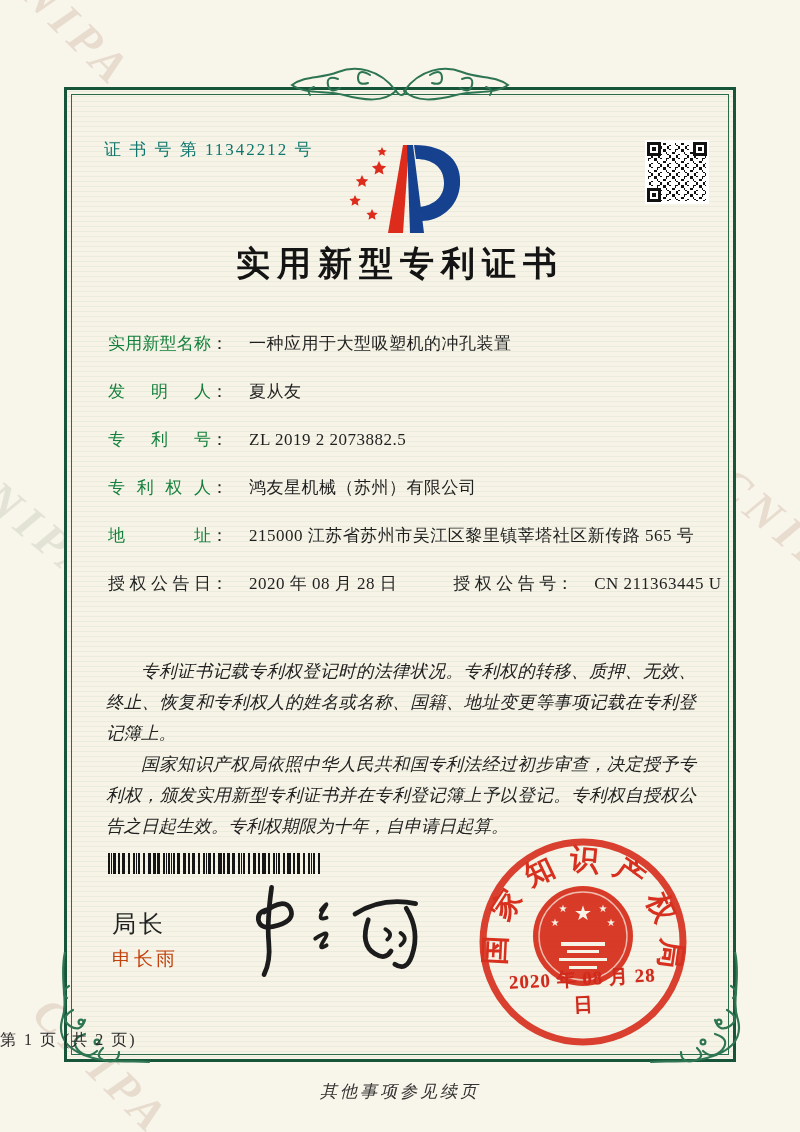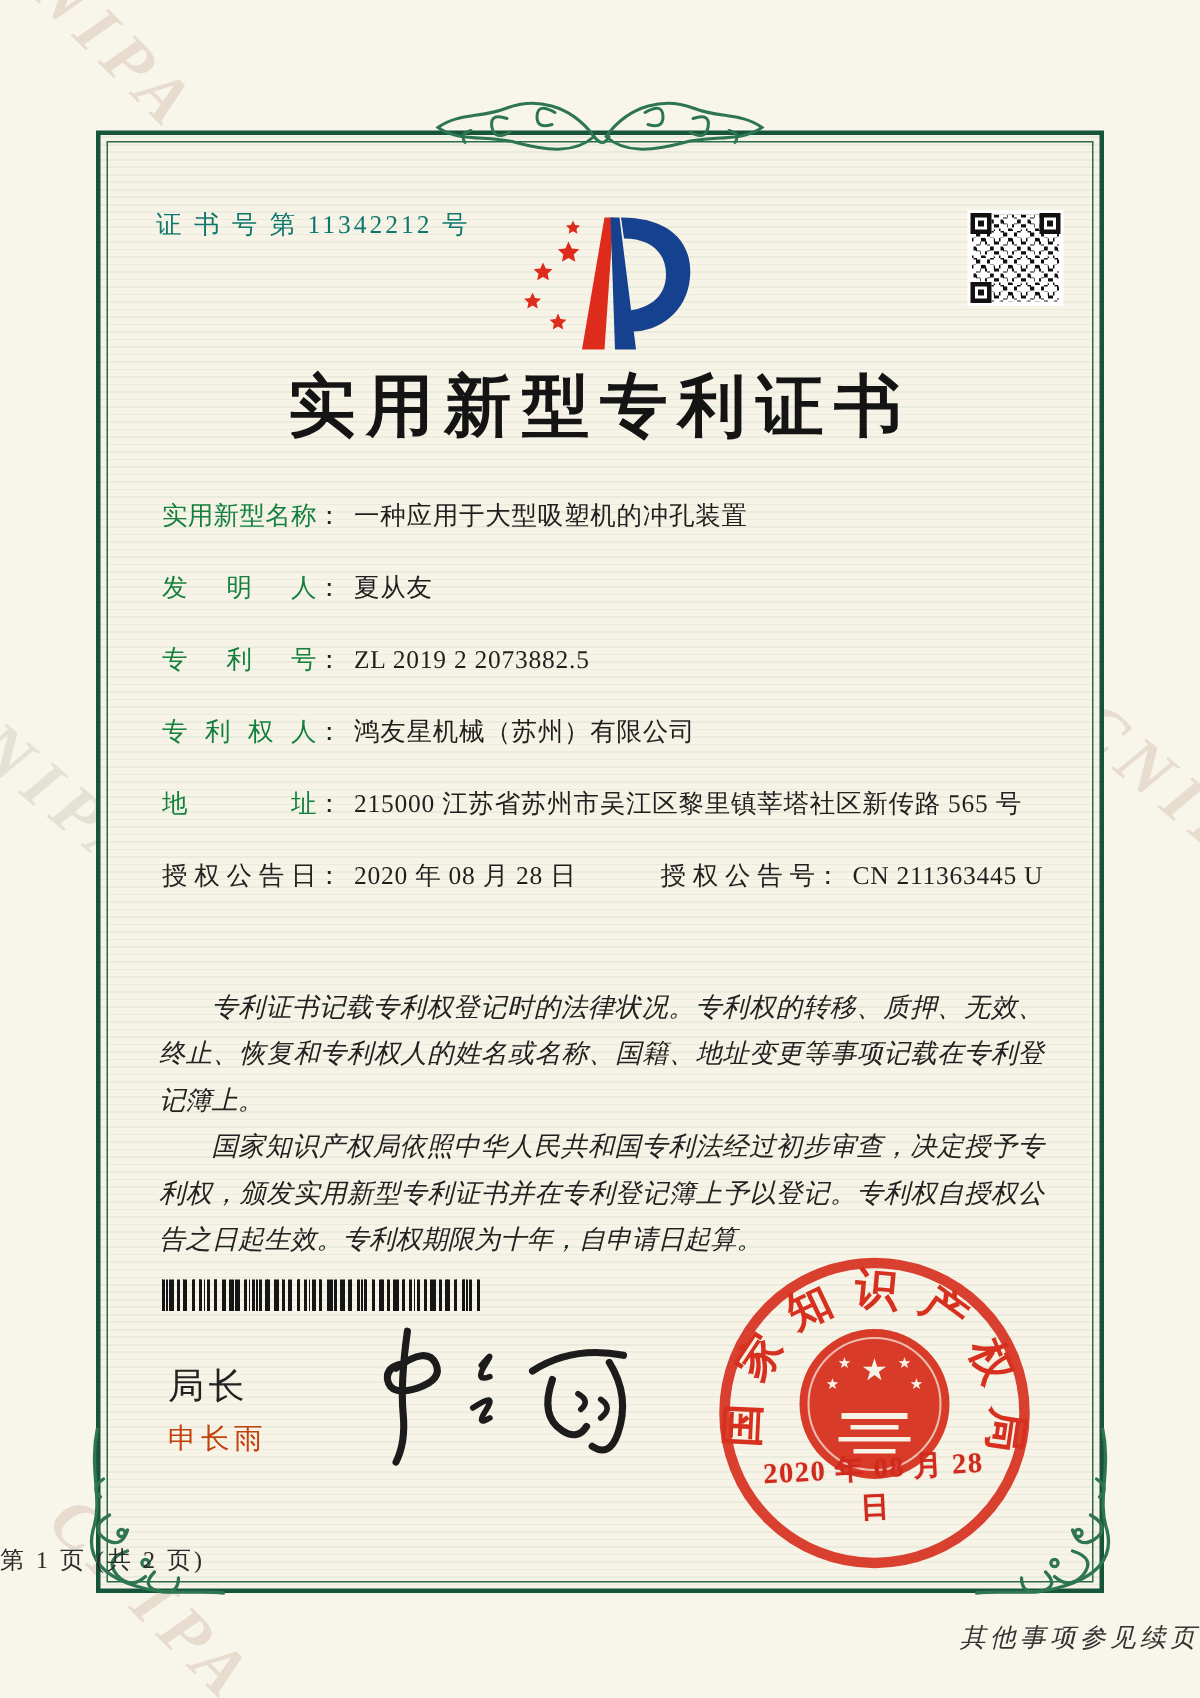--- a/index.html
+++ b/index.html
@@ -46,28 +46,28 @@
       conic-gradient(#fff 90deg,rgba(0,0,0,0) 0 180deg,#fff 0 270deg,rgba(0,0,0,0) 0),
       conic-gradient(#111 90deg,rgba(0,0,0,0) 0 180deg,#111 0 270deg,rgba(0,0,0,0) 0);
     background-size:9px 9px,6px 6px;background-position:1px 2px,0 0;
   }
   .finder{position:absolute;width:14px;height:14px;border:3px solid #111;background:#fff;box-sizing:border-box;}
   .finder::after{content:"";position:absolute;left:2px;top:2px;width:4px;height:4px;background:#111;}
   .finder.tl{left:2px;top:2px;} .finder.tr{right:2px;top:2px;} .finder.bl{left:2px;bottom:2px;}
   .logo{position:absolute;left:330px;top:133px;width:150px;height:104px;}
   .title{
     position:absolute;left:0;top:241px;width:800px;text-align:center;
-    font-size:45px;font-weight:700;letter-spacing:7px;color:#141414;
+    font-size:34px;font-weight:700;letter-spacing:7px;color:#141414;
   }
   
   .fields{position:absolute;left:108px;top:332px;width:586px;font-size:17px;}
   .frow{height:48px;line-height:24px;white-space:nowrap;}
   .lbl{display:inline-block;width:103px;text-align:justify;text-align-last:justify;vertical-align:top;color:#15803d;}
   .colon{display:inline-block;margin-right:8px;color:#262626;}
-  .val{color:#1f1f1f;letter-spacing:.5px;}
+  .val{color:#1f1f1f;letter-spacing:.5px;margin-left:13px;}
   .grant-pair2{margin-left:56px;}
   .lbl5{display:inline-block;width:103px;text-align:justify;text-align-last:justify;}
   
   .paras{position:absolute;left:106px;top:656px;width:590px;
     font-size:17.5px;line-height:31px;font-style:italic;color:#222;text-align:justify;}
   .paras p{margin:0;text-indent:2em;}
   
   .barcode{
     position:absolute;left:108px;top:853px;width:212px;height:21px;
     background:
@@ -81,21 +81,21 @@
   .sig-svg{position:absolute;left:228px;top:878px;width:218px;height:108px;}
   
   .seal{position:absolute;left:477px;top:836px;width:212px;height:212px;}
   .seal-date{
     position:absolute;left:497px;top:966px;width:172px;text-align:center;
     font-size:19px;font-weight:700;color:#cf2a1c;letter-spacing:1px;transform:rotate(-3deg);
     text-shadow:0 0 1px rgba(207,42,28,.4);
   }
   
   .page-info{position:absolute;left:0;top:1030px;width:800px;text-align:left;font-size:16px;color:#2b2b2b;letter-spacing:2px;}
-  .cont-note{position:absolute;left:0;top:1080px;width:800px;text-align:right;font-size:17px;font-style:italic;color:#333;letter-spacing:3px;}
+  .cont-note{position:absolute;left:0;top:1080px;width:800px;text-align:center;font-size:17px;font-style:italic;color:#333;letter-spacing:3px;}
   .orn{position:absolute;pointer-events:none;}
 </style>
 </head>
 <body>
 
 <div class="page">
 
   <span class="wm" style="left:-22px;top:-8px;transform:rotate(45deg);">CNIPA</span>
   <span class="wm green" style="left:212px;top:140px;transform:rotate(36deg);font-size:42px;">CNIPA</span>
   <span class="wm green" style="left:398px;top:330px;transform:rotate(40deg);">CNIPA</span>

